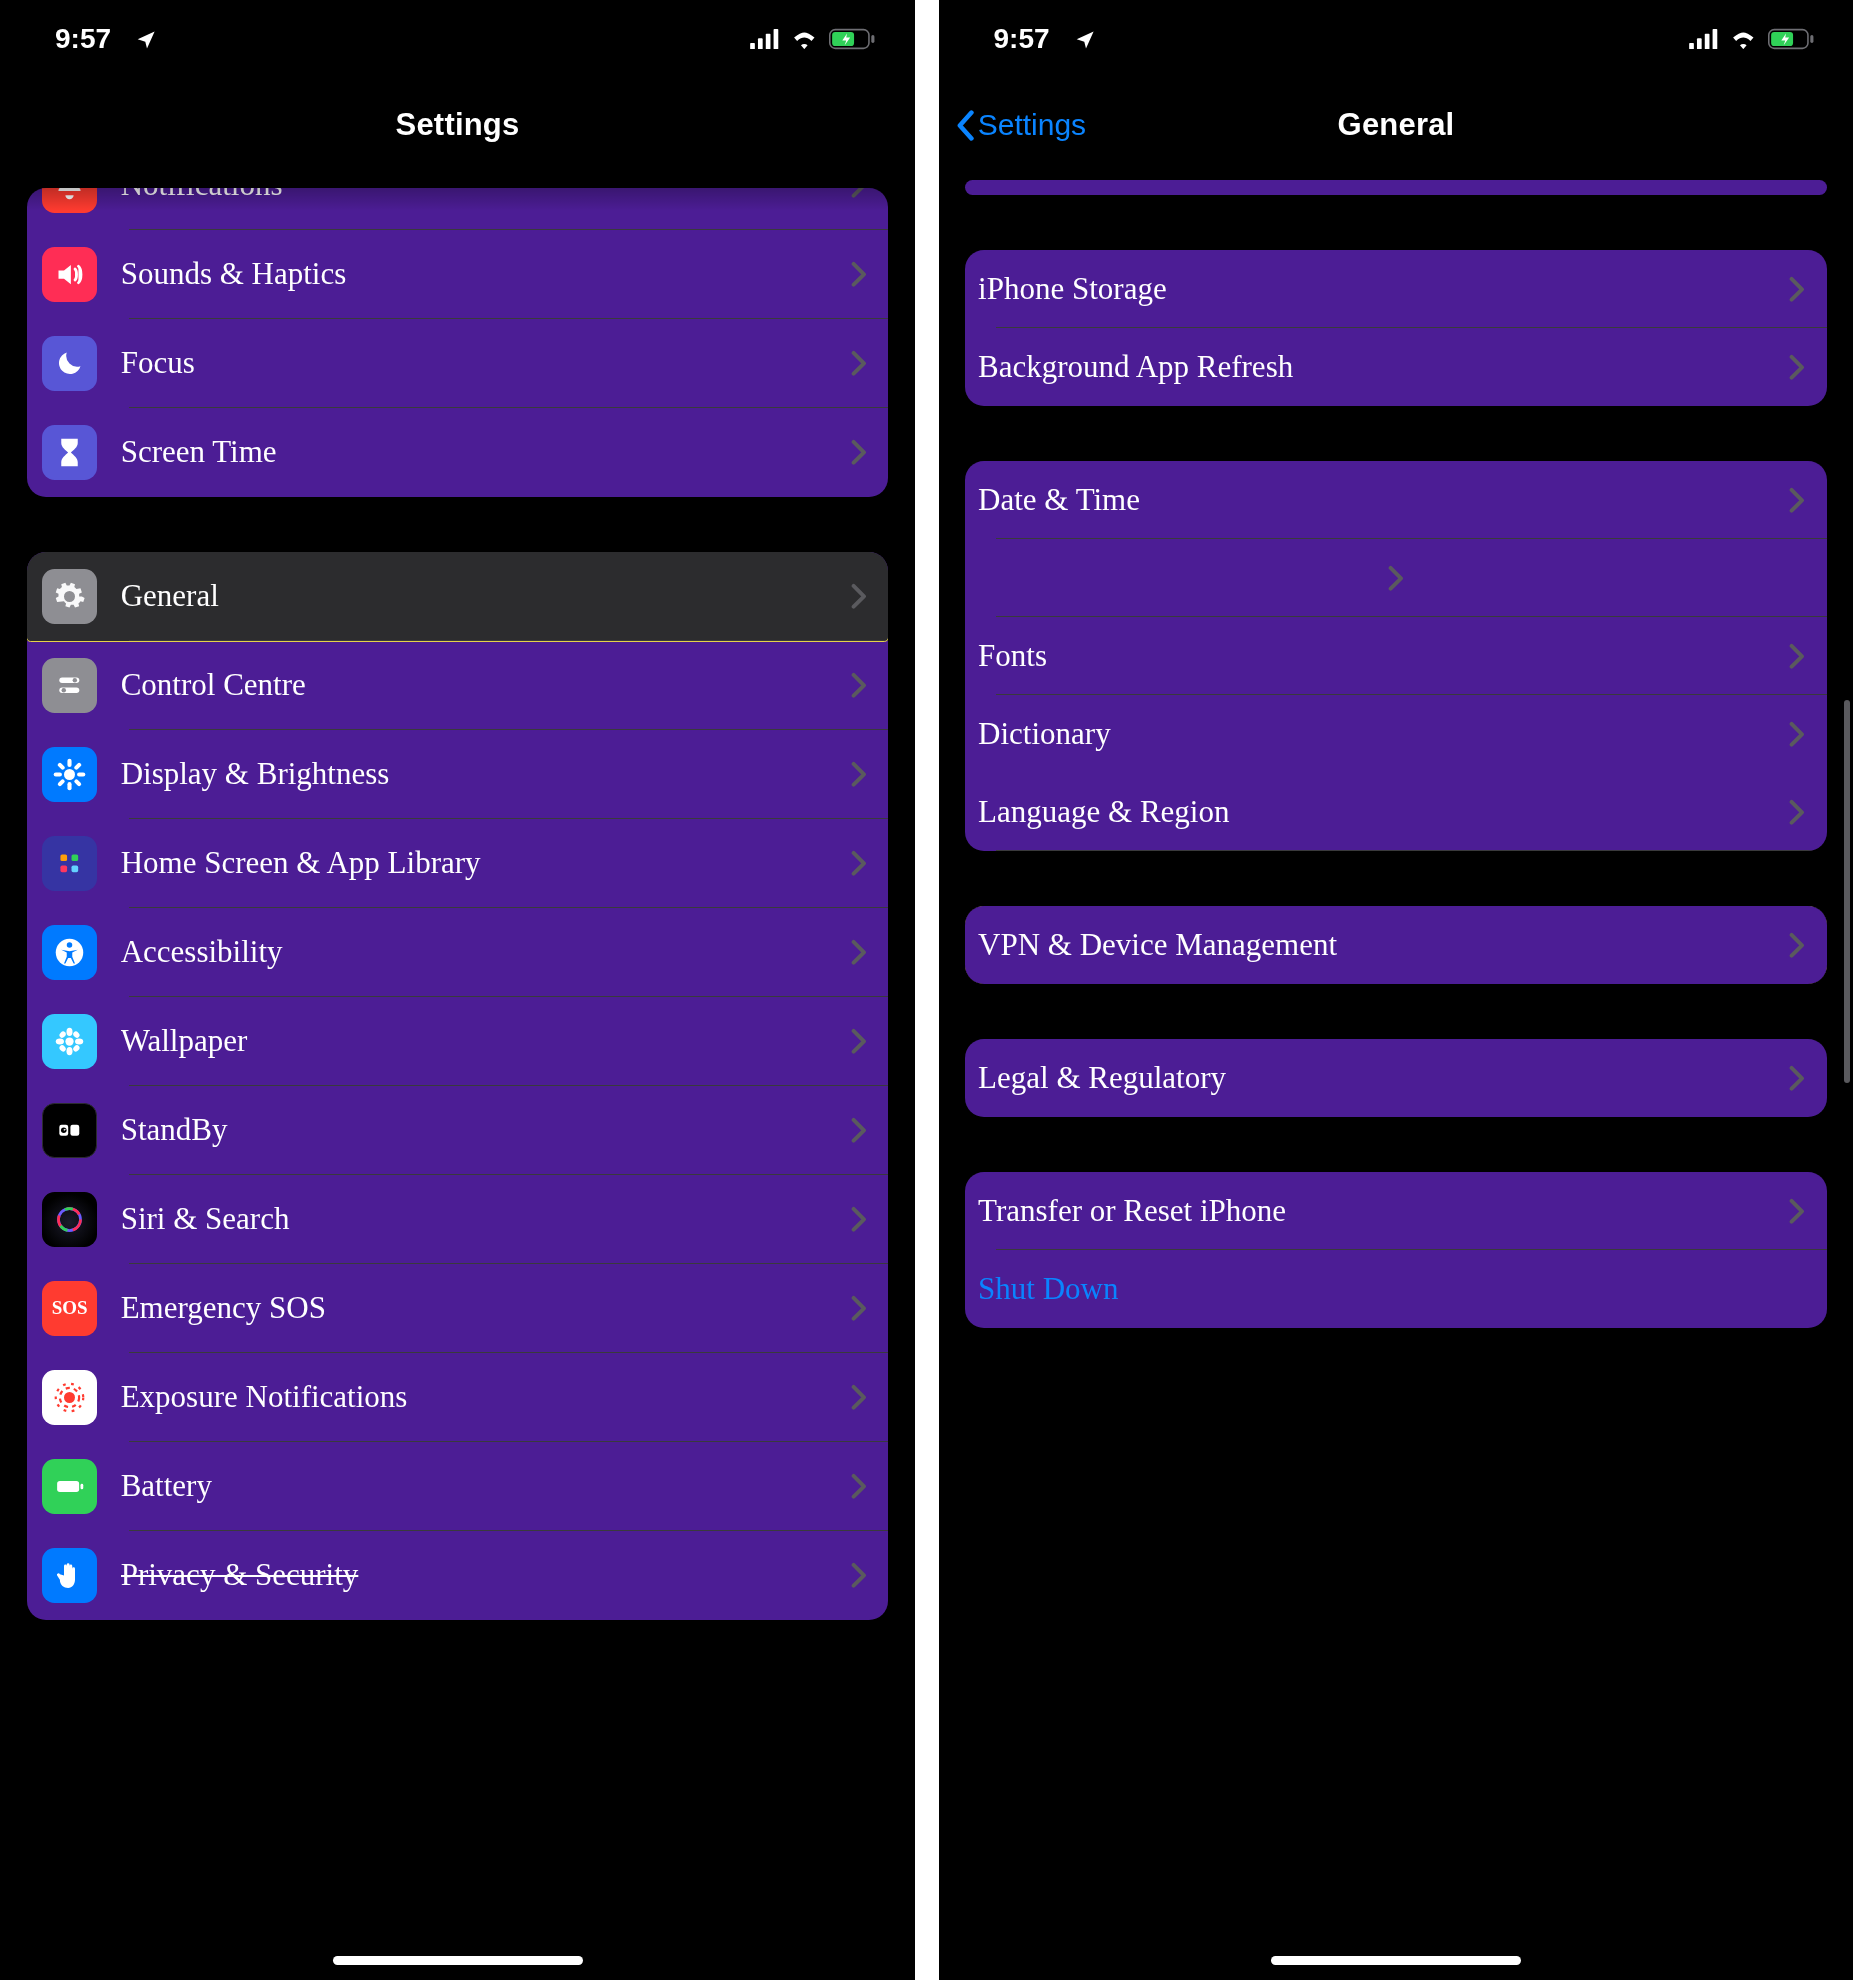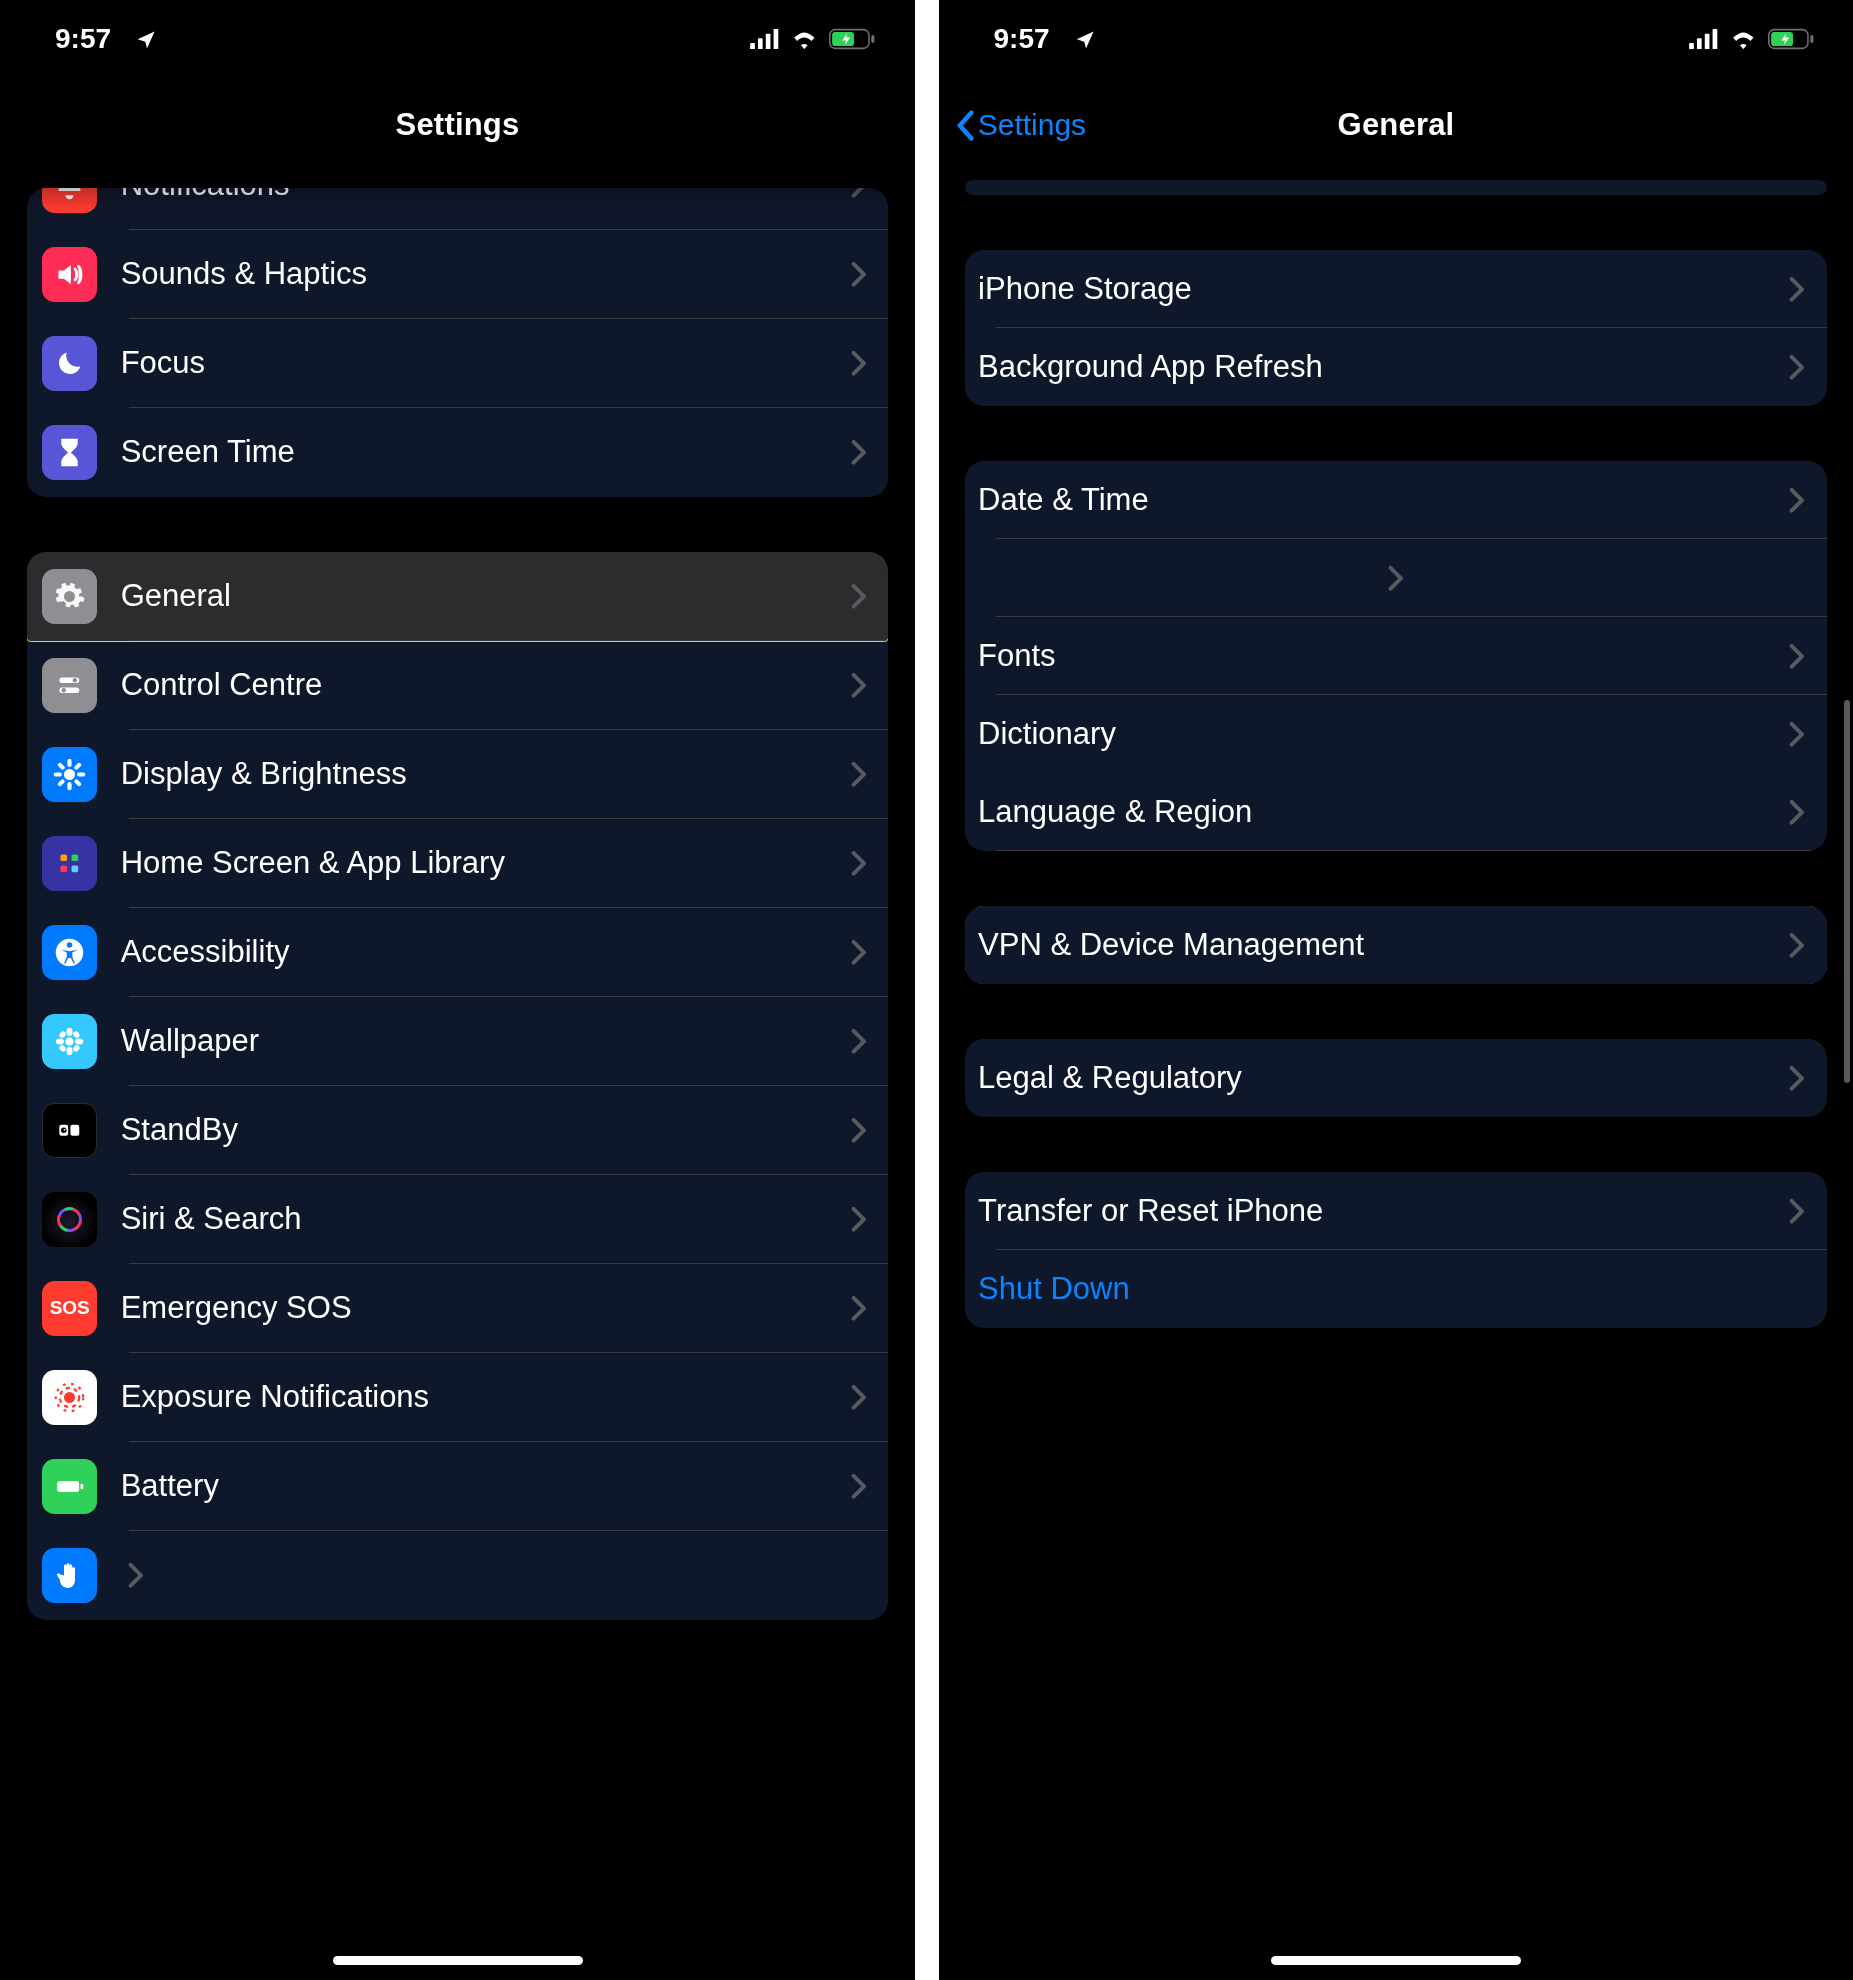--- a/index.html
+++ b/index.html
@@ -86,23 +86,24 @@
     right: 0;
     bottom: 0;
     overflow: hidden;
   }
   .phone-b .scroll { top: 180px; }
   .phone-a .scroll { top: 180px; }
 
   
   .group {
     margin: 0 26.6px 55px 26.6px;
-    background: #0f172a;
+    background: #4c1d95;
     border-radius: 19px;
     overflow: hidden;
+    font-family: Liberation Serif, serif;
   }
 
   .row {
     position: relative;
     display: flex;
     align-items: center;
     padding: 17px 15.6px 17px 15.6px;
     min-height: 78px;
   }
   .row .sep {
@@ -466,20 +467,21 @@
             <path d="M2 2l8 8-8 8" stroke="currentColor" stroke-width="3" fill="none" stroke-linecap="round" stroke-linejoin="round"></path>
           </svg>
         <div class="sep"></div>
       </div>
       <div class="row nosep">
         <div class="row-icon" style="background:#007aff">
           <svg viewBox="0 0 24 24">
               <path class="fg" d="M8 12V5a1 1 0 1 1 2 0v6V4a1 1 0 1 1 2 0v7V5a1 1 0 1 1 2 0v7V7a1 1 0 1 1 2 0v8c0 3-2 6-5 6s-6-2-6-6l-2-3a1 1 0 0 1 2-1z"></path>
             </svg>
         </div>
+        <span class="row-label" style="text-decoration:line-through;text-decoration-color:#fff;text-decoration-thickness:2.3px;">Privacy &amp; Security</span>
         <svg class="chev" viewBox="0 0 12 20">
             <path d="M2 2l8 8-8 8" stroke="currentColor" stroke-width="3" fill="none" stroke-linecap="round" stroke-linejoin="round"></path>
           </svg>
 
       </div>
     </div>
 
   </div>
 
   <div class="home-indicator"></div>

